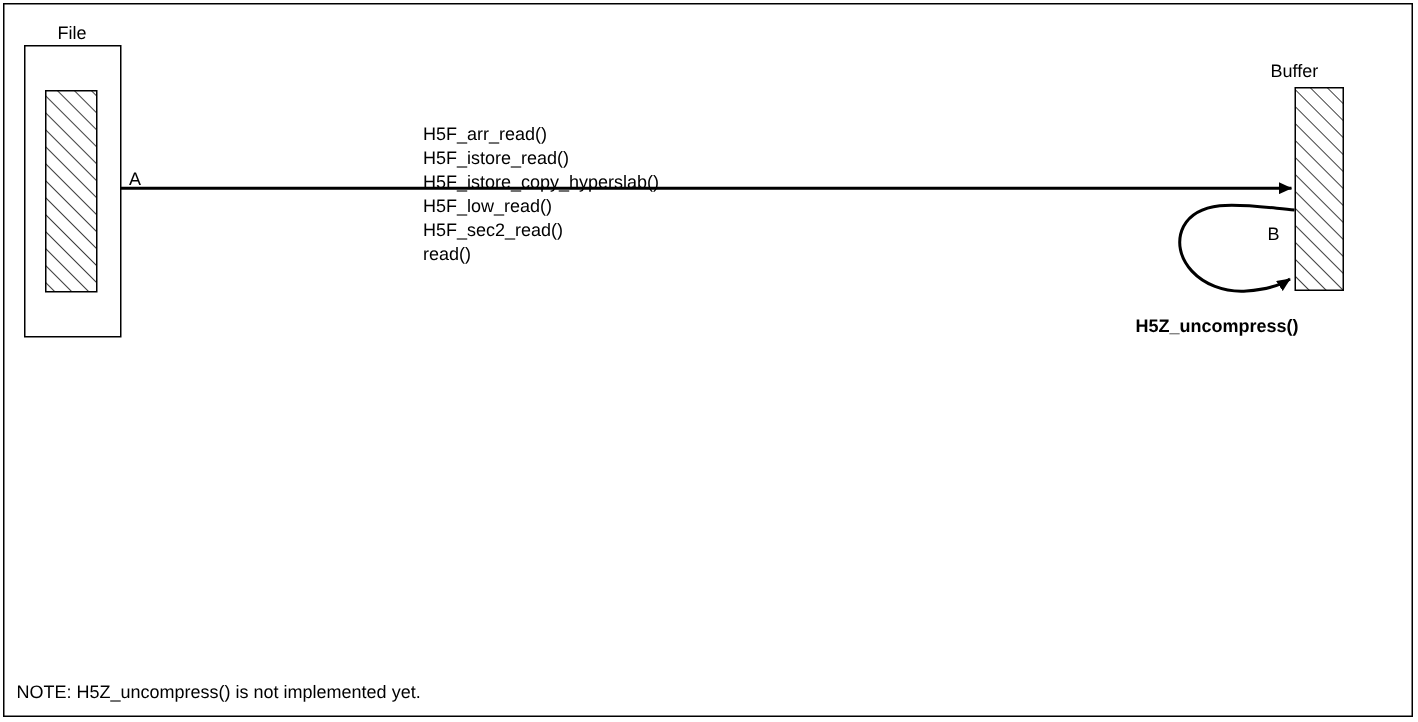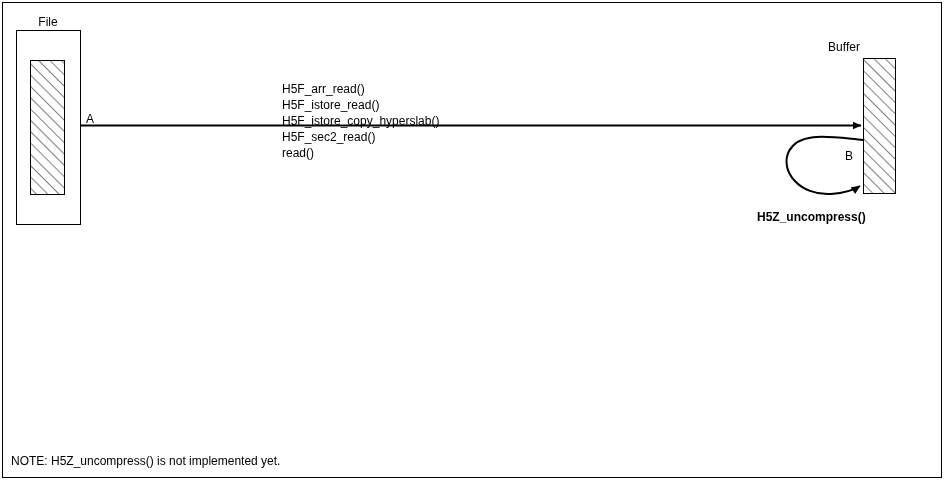--- a/index.html
+++ b/index.html
@@ -51,24 +51,23 @@
     letter-spacing: 0px;
   }
   #file-label {
     left: 16px;
     top: 16px;
     width: 64px;
     text-align: center;
     font-size: 12px;
   }
   #buffer-label {
-    left: 812px;
+    left: 847px;
     top: 41px;
     width: 64px;
-    text-align: center;
     font-size: 12px;
   }
   #label-a {
     left: 86px;
     top: 113px;
     font-size: 12px;
   }
   #label-b {
     left: 845px;
     top: 150px;
@@ -137,19 +136,20 @@
   <div class="lbl" id="label-a">A</div>
 
   <div class="lbl" id="label-b">B</div>
 
   <div class="lbl" id="uncompress-label">H5Z_uncompress()</div>
 
   <div id="callstack">
       <div class="call-line">H5F_arr_read()</div>
       <div class="call-line">H5F_istore_read()</div>
       <div class="call-line">H5F_istore_copy_hyperslab()</div>
+      <div class="call-line">H5F_low_read()</div>
       <div class="call-line">H5F_sec2_read()</div>
       <div class="call-line">read()</div>
     </div>
 
   <div class="lbl" id="footer-note">NOTE: H5Z_uncompress() is not implemented yet.</div>
 
 </div>
 
 </body></html>

